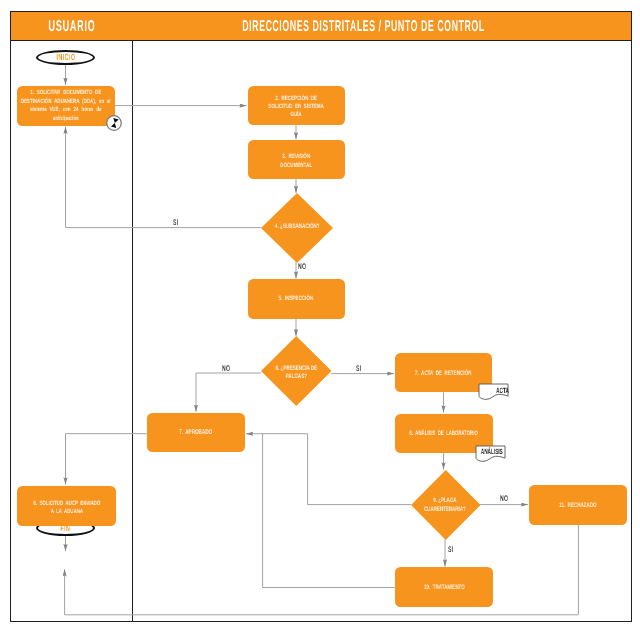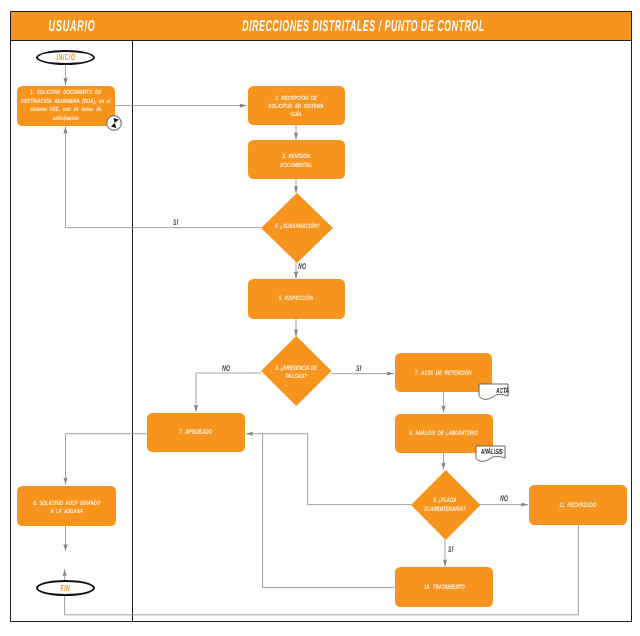--- a/index.html
+++ b/index.html
@@ -1,19 +1,19 @@
 <!DOCTYPE html>
 <html><head>
 <meta charset="utf-8">
 <title>Diagrama de flujo</title>
 <style>
   html,body{margin:0;padding:0;background:#ffffff;}
   body{width:640px;height:636px;overflow:hidden;font-family:"Liberation Sans",sans-serif;
        -webkit-font-smoothing:antialiased;text-rendering:geometricPrecision;}
-  #stage{position:relative;width:640px;height:636px;background:#fff;font-style:italic;}
+  #stage{position:relative;width:640px;height:636px;background:#fff;}
   .node .lbl,.dia .dlbl span,.term .lbl,.doc .dtxt,.elabel,.hdr-txt{
      will-change:transform;backface-visibility:hidden;}
 
   
   .frame{position:absolute;box-sizing:border-box;}
   #tbl-outer{left:10px;top:11px;width:622px;height:611px;border:1.6px solid #231F20;}
   #hdr-band{position:absolute;left:10.8px;top:12.2px;width:620.4px;height:27.6px;background:#F7941E;}
   #hdr-rule{position:absolute;left:10px;top:39.6px;width:622px;height:1.6px;background:#231F20;}
   #col-div{position:absolute;left:131.5px;top:39.6px;width:1.5px;height:582.5px;background:#231F20;}
   .hdr-txt{position:absolute;color:#FFFFFF;white-space:nowrap;font-weight:700;
@@ -49,21 +49,21 @@
   .doc .dtxt{position:absolute;left:0;right:0;text-align:center;color:#1a1a1a;font-weight:700;
              font-family:"Liberation Sans",sans-serif;line-height:1;transform:scaleX(.82);}
   .clockicon{position:absolute;}
 
   
   #hdr1{left:11px;top:18.6px;width:122px;text-align:center;font-size:15.6px;letter-spacing:1.2px;}
   #hdr2{left:132px;top:18.6px;width:461px;text-align:center;font-size:15.6px;letter-spacing:.95px;transform:translateX(1px) scaleX(.566);}
 
   #t-inicio{left:36px;top:50px;width:59px;height:15px;}
   #t-inicio .lbl{font-size:8.9px;--sx:.60;--ls:.8px;position:relative;top:.2px;}
-  #t-fin{left:35.6px;top:580px;width:59.4px;height:16.2px;text-align:center;}
+  #t-fin{left:35.6px;top:520px;width:59.4px;height:16.2px;text-align:center;}
   #t-fin .lbl{font-size:8.9px;--sx:.60;--ls:.8px;position:relative;top:.2px;}
 
   #n1{left:17px;top:86px;width:98px;height:39.5px;padding:0 5px;}
   #n1 .lbl{font-size:6.2px;--sx:.715;--lh:8.5px;--ws:2.35px;position:relative;top:0.4px;}
   #n2{left:247.5px;top:86px;width:97.5px;height:39px;padding:0 6px;}
   #n2 .lbl{font-size:6.2px;--sx:.73;--lh:8.1px;--ws:1.6px;position:relative;top:1.2px;}
   #n3{left:247.5px;top:140px;width:97.5px;height:39px;padding:0 6px;}
   #n3 .lbl{font-size:6.3px;--sx:.72;--lh:8.5px;--ws:1.6px;position:relative;top:2.3px;}
   #n5{left:247.5px;top:279px;width:97.5px;height:39.6px;padding:0 6px;}
   #n5 .lbl{font-size:6.3px;--sx:.72;--lh:8.4px;--ws:1.6px;}

